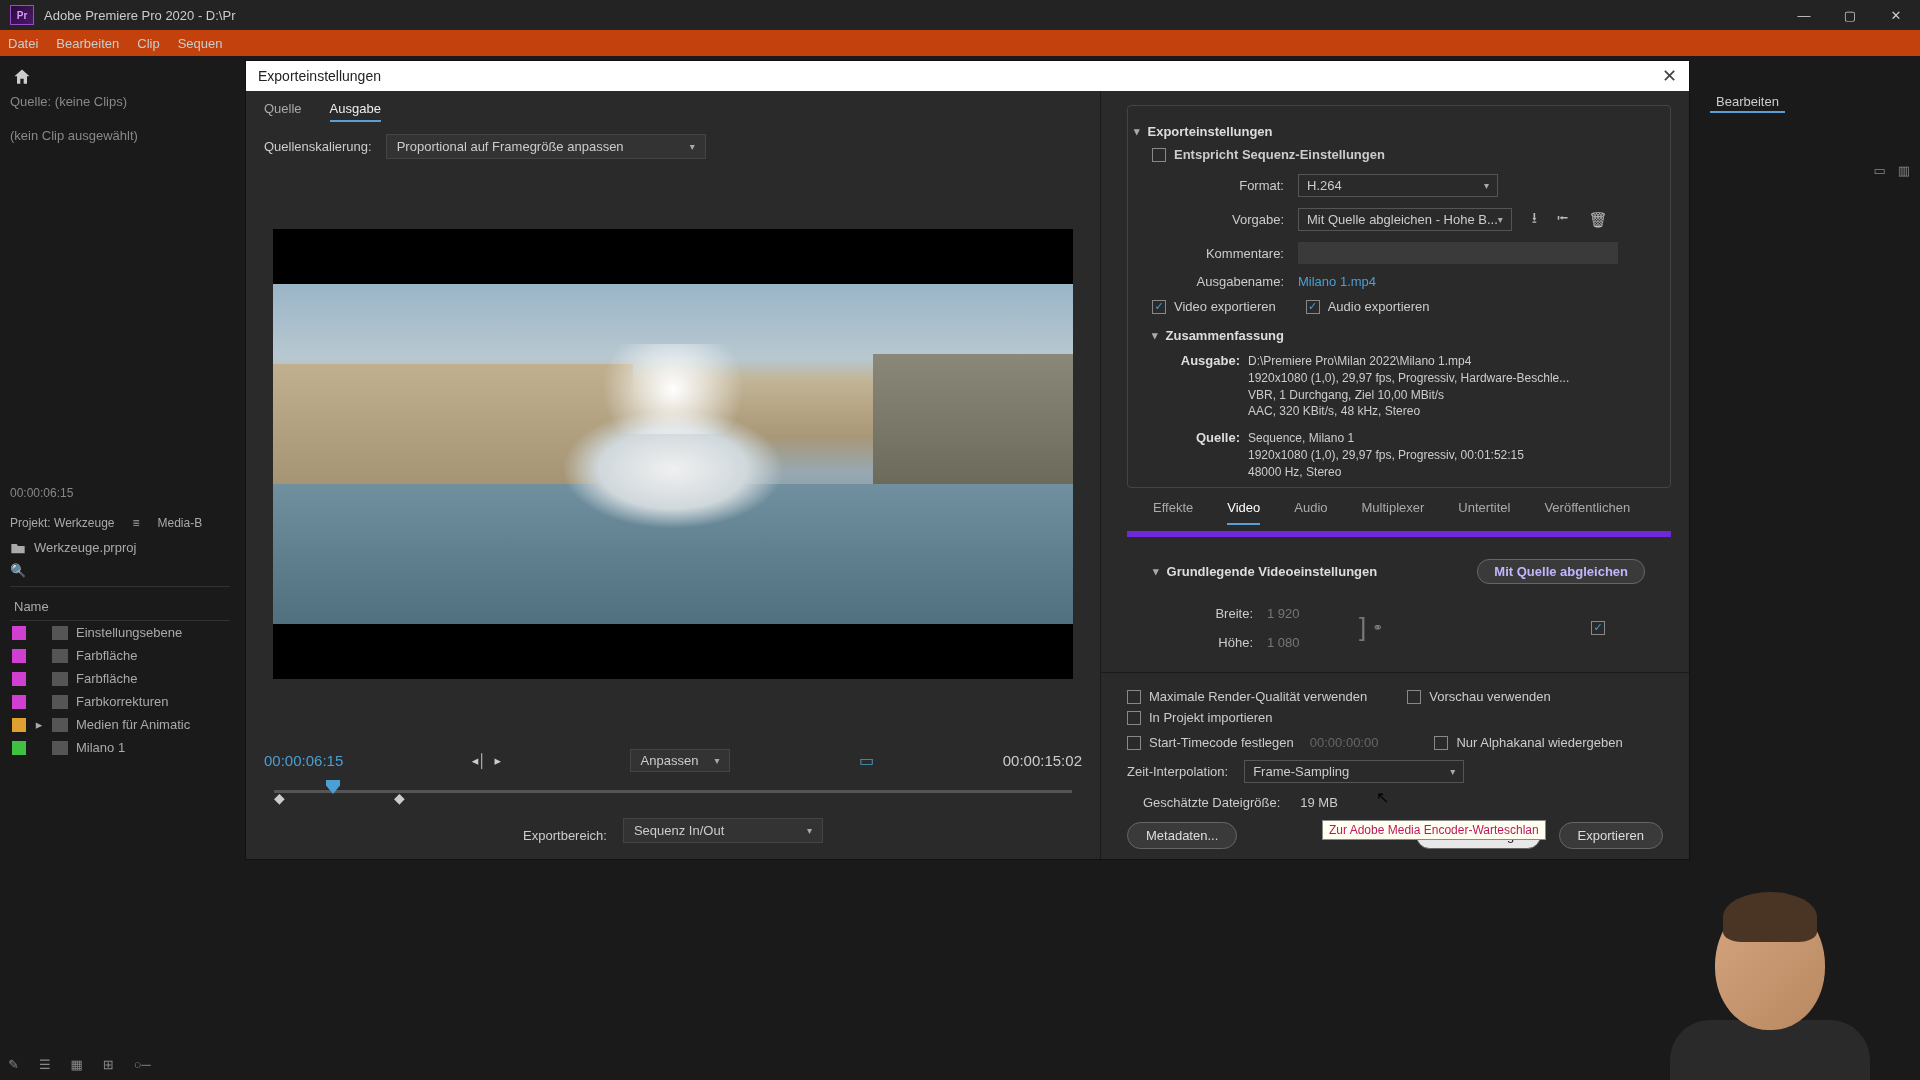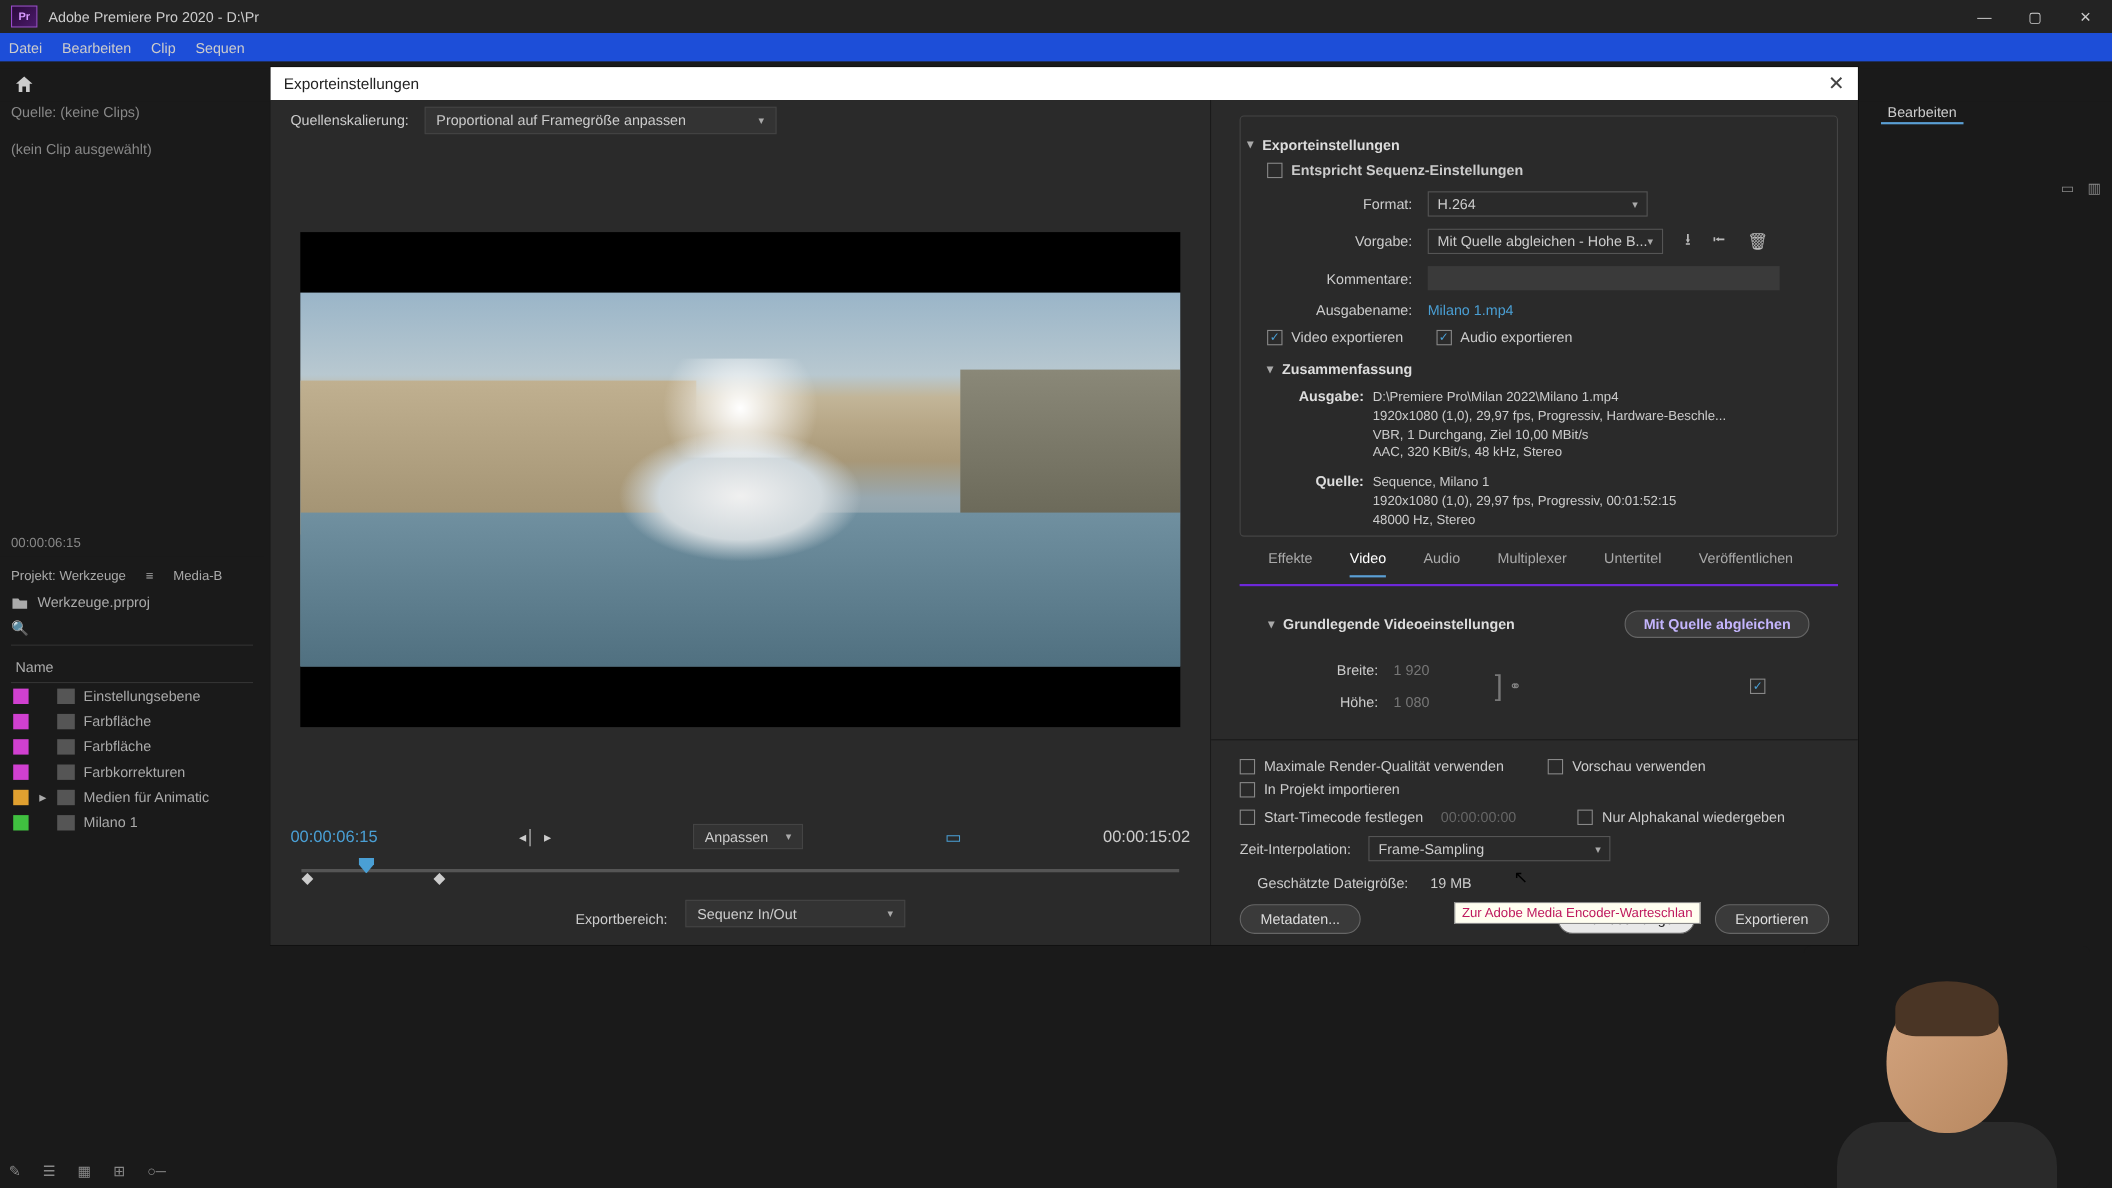--- a/index.html
+++ b/index.html
@@ -6,21 +6,21 @@
 body { background: #232323; color: #ccc; width: 1920px; height: 1080px; overflow: hidden; font-size: 13px; }
 
 
 .titlebar { background: #232323; height: 30px; display: flex; align-items: center; padding: 0 10px; justify-content: space-between; }
 .titlebar-left { display: flex; align-items: center; gap: 10px; }
 .pr-icon { width: 24px; height: 20px; background: linear-gradient(135deg,#2a0a3a,#4a1a6a); border:1px solid #9a4acc; display:flex; align-items:center; justify-content:center; font-size:10px; font-weight:bold; color:#d89aff;}
 .win-controls { display:flex; gap:28px; margin-right:5px; }
 .win-btn { width:18px; height:18px; display:flex; align-items:center; justify-content:center; color:#ccc; cursor:pointer;}
 
 
-.menubar { background:#1d4ed8; height:26px; display:flex; align-items:center; padding:0 8px; gap:18px; color:#ccc; font-size:13px;}
+.menubar { background:#c2410c; height:26px; display:flex; align-items:center; padding:0 8px; gap:18px; color:#ccc; font-size:13px;}
 .menubar span{cursor:pointer;}
 
 
 .app-bg { position:relative; height:1024px; background:#1a1a1a; }
 .tab-row { position:absolute; top:6px; left:0; right:0; height:30px; background:#1a1a1a; display:flex; align-items:center; padding:0 12px; gap:30px; color:#888;}
 .home-icn{width:20px;height:20px;}
 .tab-row2{position:absolute; top:38px; left:0; right:0; height:24px; padding:0 10px; color:#888;}
 .tab-row3{position:absolute; top:72px; left:10px; color:#888;}
 
 
@@ -98,21 +98,21 @@
 .icon-btn{color:#bbb; cursor:pointer; font-size:15px; margin-left:6px;}
 .link-txt{color:#4a9fd4; cursor:pointer;}
 .input-line{background:#3a3a3a; border:none; height:22px; flex:1; max-width:320px;}
 .export-checks{display:flex; gap:30px; margin:10px 0 14px 18px;}
 .summary{margin-left:18px;}
 .summary-block{margin:10px 0 4px 18px; display:flex;}
 .summary-label{width:70px; text-align:right; color:#ddd; font-weight:bold;}
 .summary-lines{flex:1; margin-left:8px; color:#ccc; font-size:12px; line-height:1.4;}
 .box-frame{border:1px solid #444; border-radius:4px; padding:10px 6px 2px; margin-top:4px;}
 
-.tab-strip{display:flex; gap:34px; padding:12px 26px 6px; border-bottom:2px solid #6d28d9;}
+.tab-strip{display:flex; gap:34px; padding:12px 26px 6px; border-bottom:6px solid #6d28d9;}
 .tab-strip span{color:#aaa; cursor:pointer; padding-bottom:8px;}
 .tab-strip span.active{color:#fff; border-bottom:2px solid #5a9fd4;}
 
 .vid-settings{padding:14px 26px;}
 .match-btn{float:right; background:#3a3a3a; border:1px solid #666; border-radius:12px; padding:4px 16px; cursor:pointer; color:#c4b5fd;}
 .dim-row{display:flex; align-items:center; margin:14px 0; gap:14px;}
 .dim-label{width:100px; text-align:right;}
 .dim-val{color:#777; min-width:50px;}
 .bracket{color:#777; font-size:26px; margin:0 6px;}
 .link-icn{color:#888;}
@@ -245,20 +245,24 @@
   </div>
 
   <div class="dialog">
     <div class="dlg-title">
       <span>Exporteinstellungen</span>
       <span class="close-x">✕</span>
     </div>
     <div class="dlg-body">
 
       <div class="left-pane">
+        <div class="src-tabs">
+          <span class="src-tab">Quelle</span>
+          <span class="src-tab active">Ausgabe</span>
+        </div>
         <div class="scaling-row">
           <span>Quellenskalierung:</span>
           <div class="dd">
             <span>Proportional auf Framegröße anpassen</span>
             <span class="dd-arrow">▾</span>
           </div>
         </div>
         <div class="preview-container">
           <div class="preview-black">
             <div class="preview-img">

